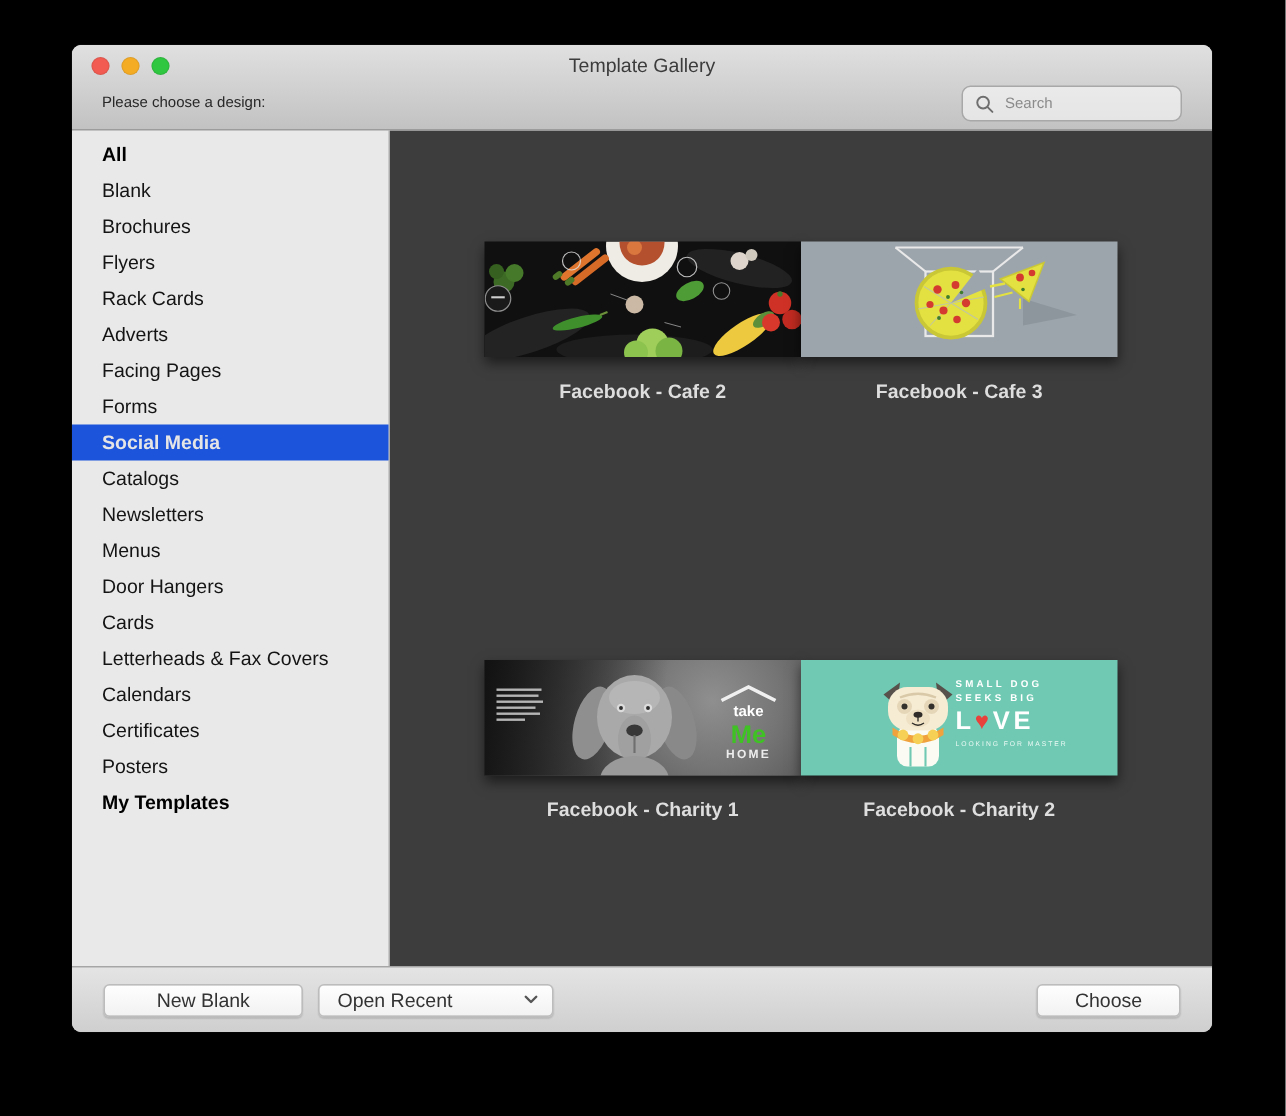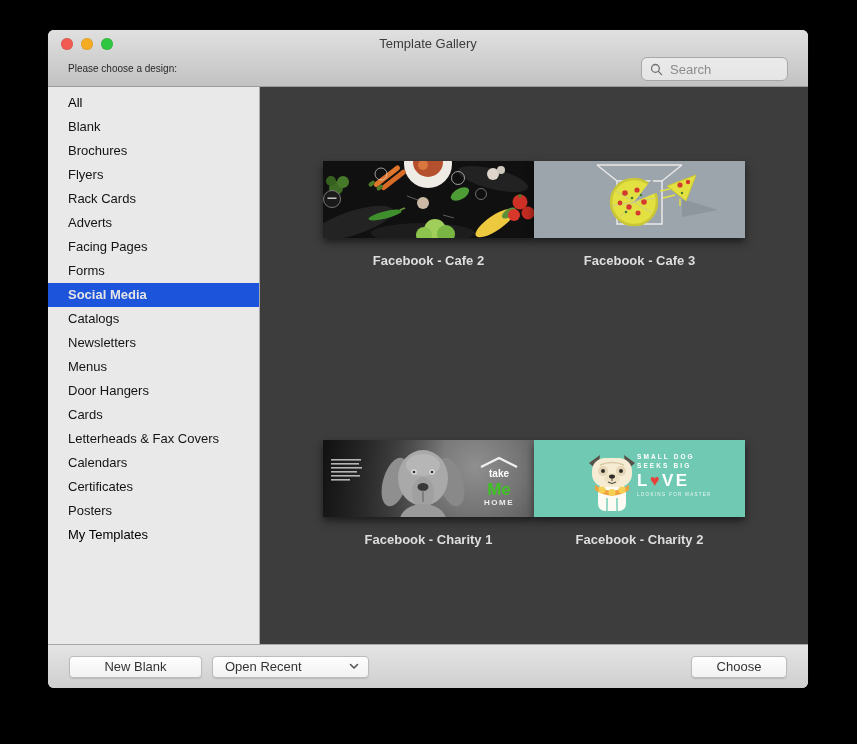--- a/index.html
+++ b/index.html
@@ -24,28 +24,28 @@
   .light.max{background:#2fc640;}
   .title{font-size:13px;color:#3c3c3c;}
   .prompt{position:absolute;left:20px;top:33px;font-size:10px;color:#282828;}
   .search{
     position:absolute;right:20px;top:27px;width:147px;height:24px;box-sizing:border-box;
     background:rgba(255,255,255,.55);border:1px solid #a8a8a8;border-radius:6px;
     display:flex;align-items:center;gap:5px;padding:0 8px;
   }
   .search input{
     border:none;outline:none;background:transparent;flex:1;min-width:0;
-    font-size:13px;color:#333;font-family:inherit;
+    font-size:10px;color:#333;font-family:inherit;
   }
   .search input::placeholder{color:#8b8b8b;}
   
   .body-row{flex:1;display:flex;min-height:0;}
   .sidebar{flex:0 0 212px;background:#e9e9e9;border-right:1px solid #ababab;padding-top:4px;box-sizing:border-box;}
   .side-item{height:24px;line-height:24px;padding-left:20px;font-size:13px;color:#141414;white-space:nowrap;cursor:default;}
-  .side-item.bold{font-weight:normal;color:#000;}
+  .side-item.bold{font-weight:bold;color:#000;}
   .side-item.selected{background:#1d54dc;color:#e5e5e5;font-weight:bold;}
   .main{flex:1;background:#3d3d3d;padding-top:74px;overflow:hidden;}
   .grid-row{display:flex;justify-content:center;}
   .grid-row + .grid-row{margin-top:172px;}
   .card{width:211px;display:flex;flex-direction:column;align-items:center;}
   .thumb{width:211px;height:77px;position:relative;overflow:hidden;box-shadow:0 4px 8px rgba(0,0,0,.55);cursor:pointer;}
   .thumb svg{position:absolute;left:0;top:0;display:block;}
   .card-label{margin-top:15px;font-size:13px;font-weight:bold;color:#dedede;}
   
   .t-cafe2{background:#101010;}

